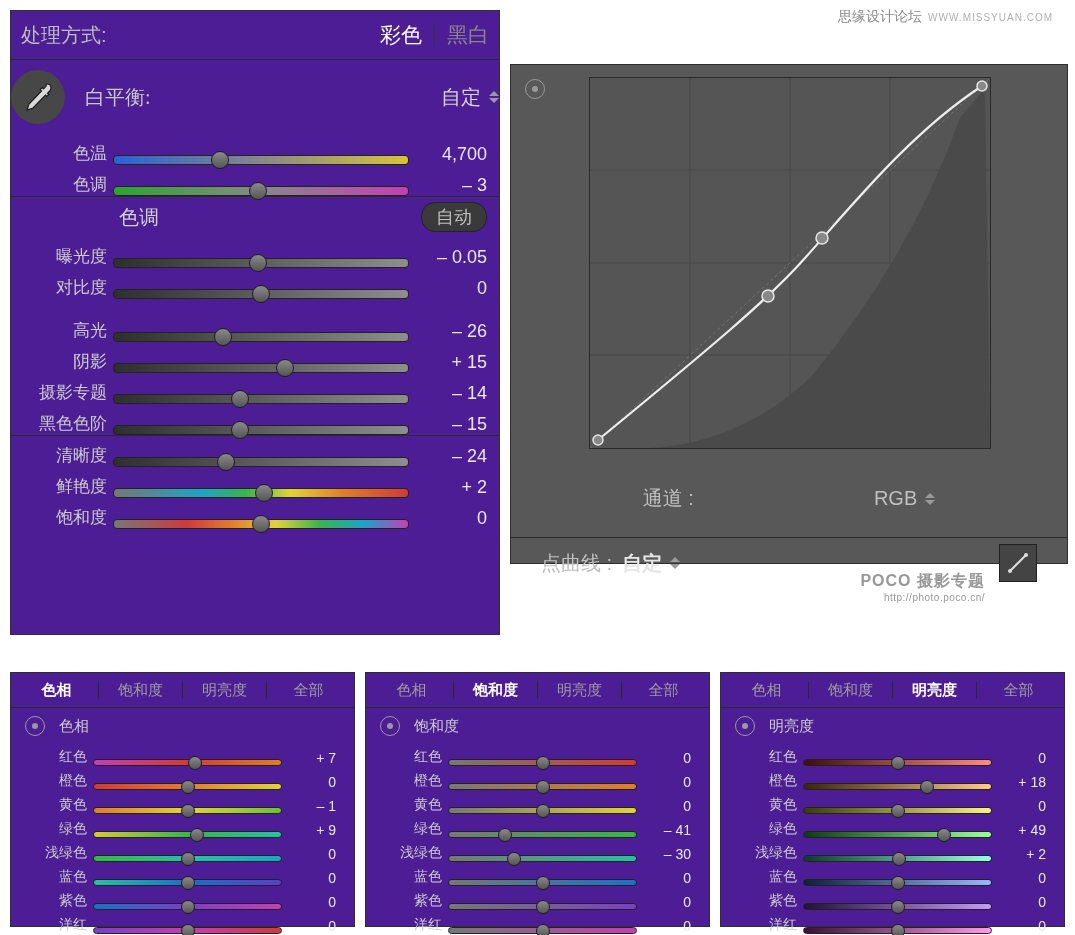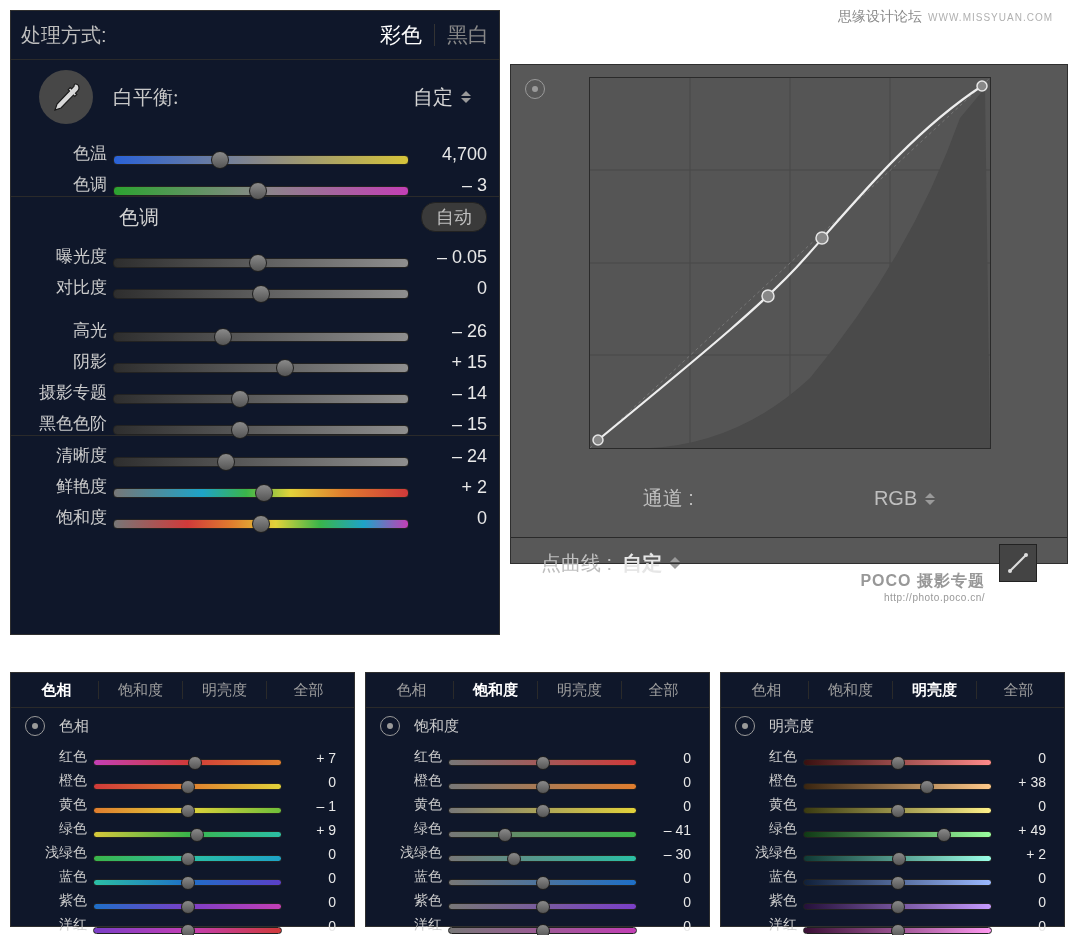--- a/index.html
+++ b/index.html
@@ -1,39 +1,39 @@
 <!DOCTYPE html>
 <html><head>
 <meta charset="utf-8">
 <style>
   html,body{margin:0;padding:0;background:#fff;font-family:"Microsoft YaHei","PingFang SC",Arial,sans-serif;color:#ccc;}
   .page{width:1075px;height:935px;position:relative;}
   .watermark{position:absolute;right:22px;top:8px;color:#8a8a8a;font-size:14px;}
   .watermark small{color:#b0b0b0;font-size:10px;letter-spacing:1px;margin-left:6px;}
   
-  .panel{background:#0f172a;border:1px solid #2f2f2f;box-sizing:border-box;position:absolute;}
+  .panel{background:#4c1d95;border:1px solid #2f2f2f;box-sizing:border-box;position:absolute;}
   .basic{left:10px;top:10px;width:490px;height:625px;}
   .curve{left:510px;top:64px;width:558px;height:500px;background:#585858;}
   .hsl{top:672px;width:345px;height:255px;}
   .hsl.h{left:10px;} .hsl.s{left:365px;} .hsl.l{left:720px;}
   
   .row{display:flex;align-items:center;height:32px;padding:0 10px;}
   .divider{border-top:1px solid #2a2a2a;}
   .top-row{height:48px;border-bottom:1px solid #2a2a2a;}
   .top-row .label{font-size:20px;color:#bdbdbd;}
   .treat{margin-left:auto;display:flex;align-items:center;gap:12px;}
   .treat span{font-size:21px;}
   .treat .active{color:#fff;font-weight:500;}
   .treat .dim{color:#888;}
   .treat .sep{width:1px;height:22px;background:#333;}
   
   .eyedrop{width:54px;height:54px;border-radius:27px;background:#474747;display:flex;align-items:center;justify-content:center;}
   .eyedrop svg{width:36px;height:36px;}
   
-  .wb-row{display:flex;align-items:center;padding:10px 28px;font-family:Liberation Serif, serif;}
+  .wb-row{display:flex;align-items:center;padding:10px 0;font-family:Liberation Serif, serif;}
   .wb-label{font-size:20px;color:#c8c8c8;margin-left:20px;}
   .wb-sel{margin-left:auto;display:flex;align-items:center;gap:8px;color:#d6d6d6;font-size:20px;}
   .arrows{display:flex;flex-direction:column;gap:2px;}
   .arrows i{width:0;height:0;border-left:5px solid transparent;border-right:5px solid transparent;}
   .arrows .up{border-bottom:5px solid #9a9a9a;} .arrows .dn{border-top:5px solid #9a9a9a;}
   
   .sld{display:flex;align-items:flex-end;height:31px;padding:0 12px 0 0;}
   .sld .nm{width:96px;text-align:right;font-size:17px;color:#ccc;padding-right:6px;}
   .sld .track{flex:1;height:8px;border-radius:4px;position:relative;border:1px solid #222;}
   .sld .thumb{position:absolute;top:-5px;width:16px;height:16px;border-radius:50%;background:linear-gradient(#8a8a8a,#555);border:1px solid #1e1e1e;transform:translateX(-50%);}
@@ -447,21 +447,21 @@
           <div class="track" style="background:linear-gradient(90deg,#3a1010,#ff8a8a)">
             <div class="thumb" style="left:50%"></div>
           </div>
           <span class="val">0</span>
         </div>
       <div class="sld">
           <span class="nm">橙色</span>
           <div class="track" style="background:linear-gradient(90deg,#3a2510,#ffc98a)">
             <div class="thumb" style="left:66%"></div>
           </div>
-          <span class="val">+ 38</span>
+          <span class="val">+ 18</span>
         </div>
       <div class="sld">
           <span class="nm">黄色</span>
           <div class="track" style="background:linear-gradient(90deg,#3a3a10,#fff28a)">
             <div class="thumb" style="left:50%"></div>
           </div>
           <span class="val">0</span>
         </div>
       <div class="sld">
           <span class="nm">绿色</span>

